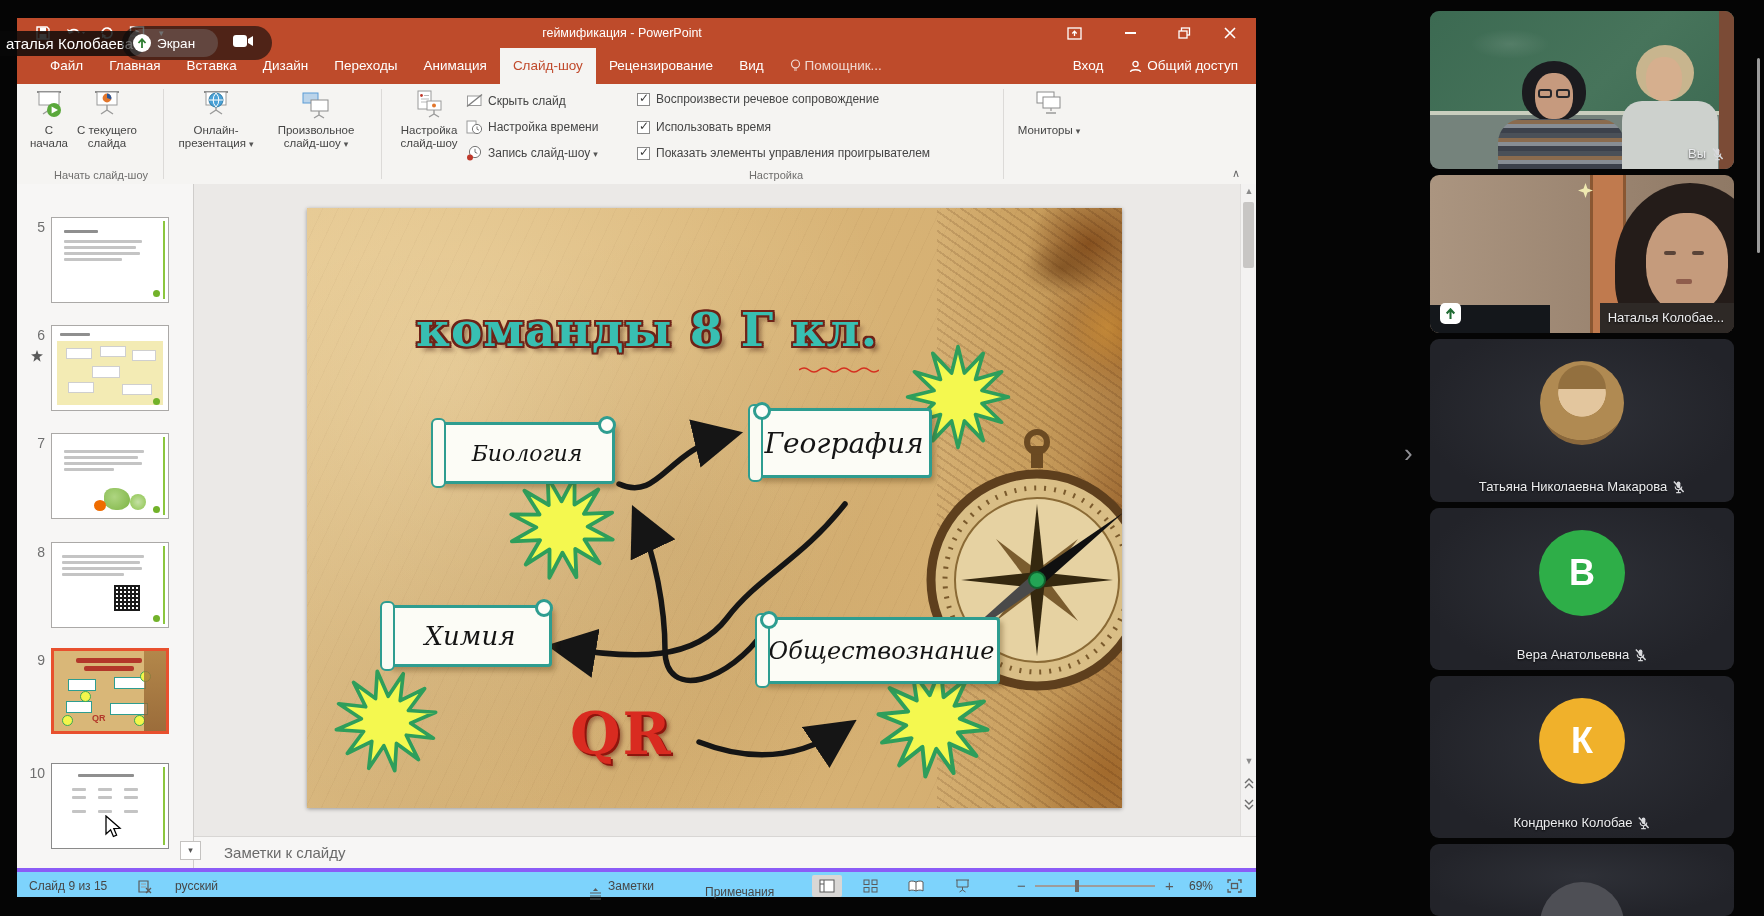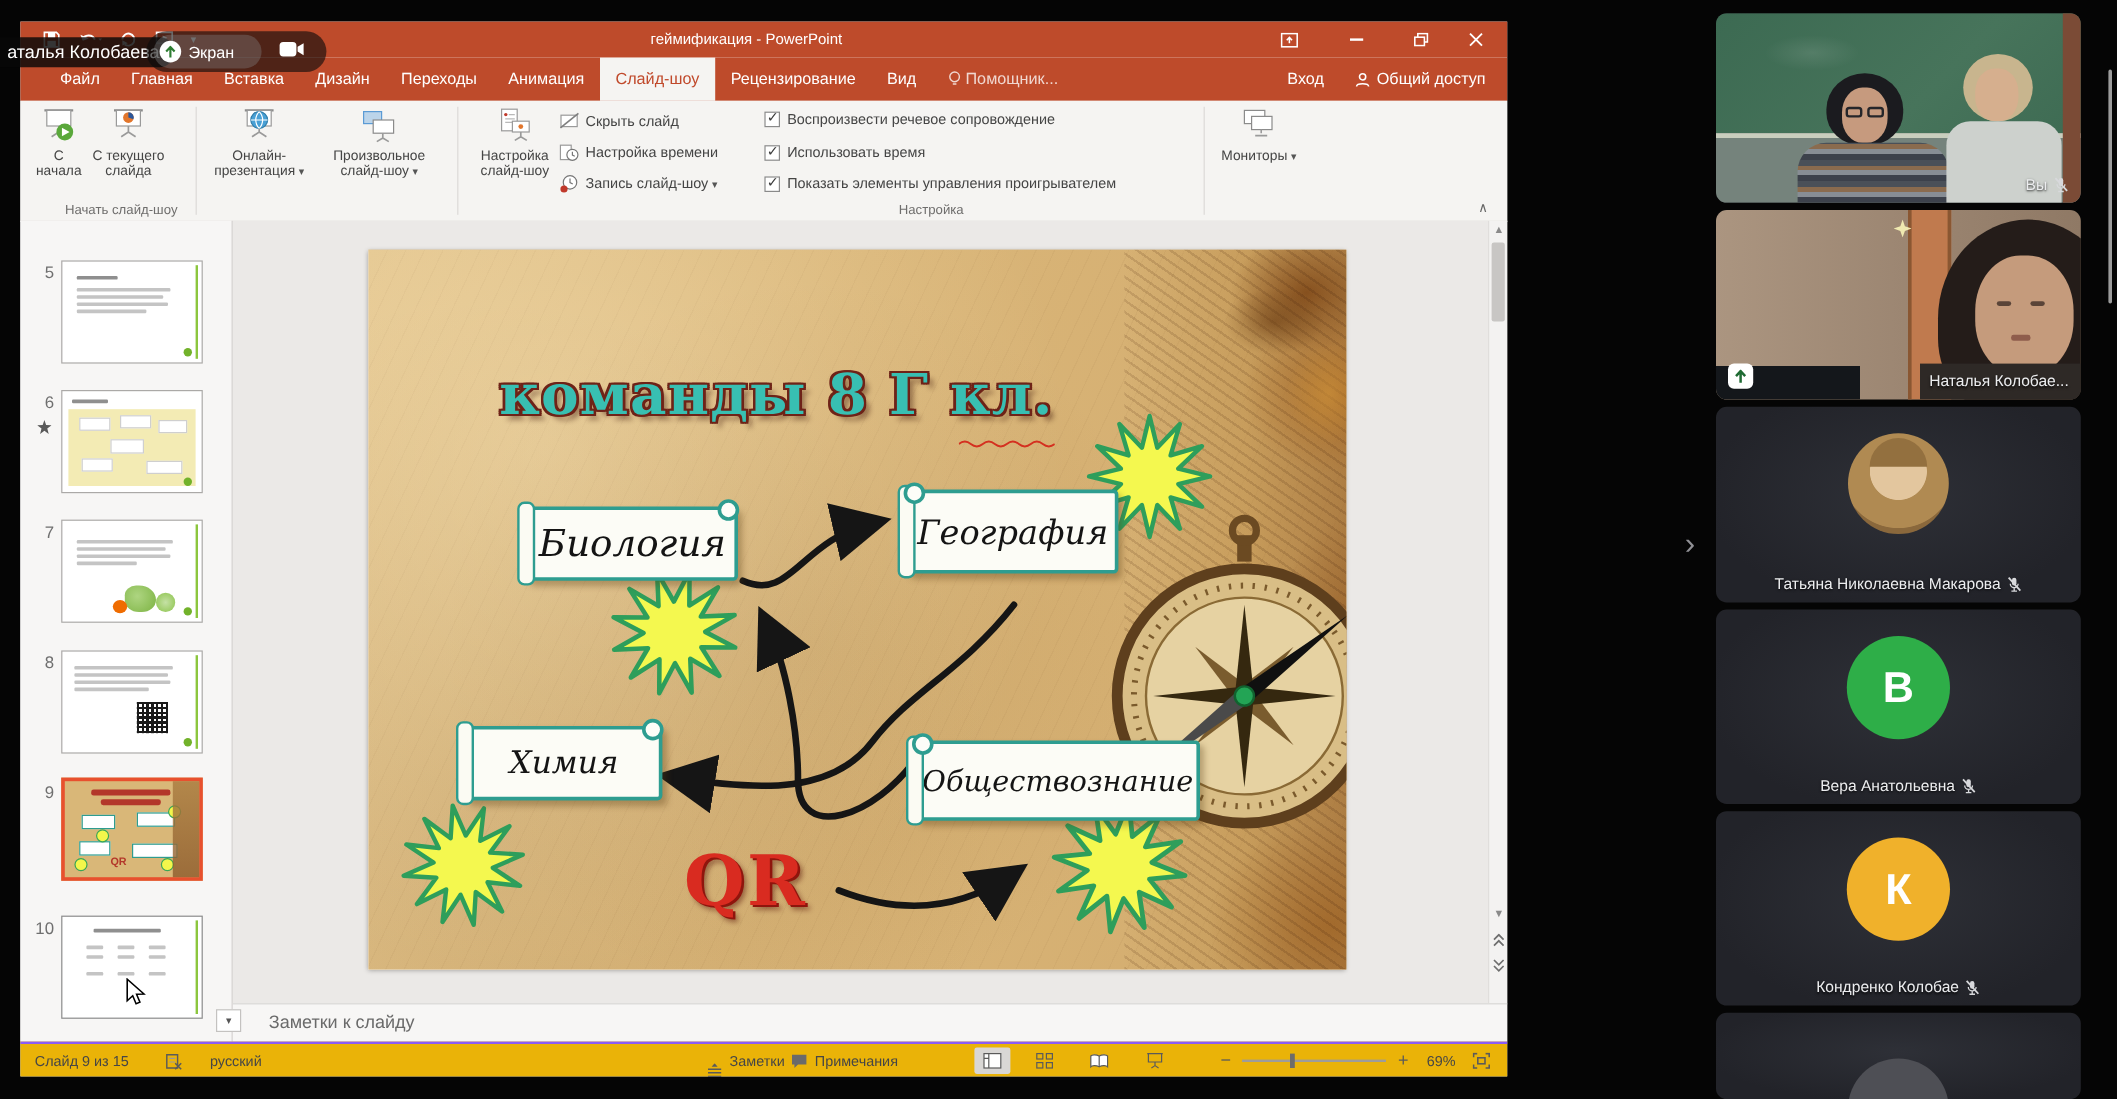--- a/index.html
+++ b/index.html
@@ -48,21 +48,21 @@
   
   .canvasarea{position:absolute;left:177px;top:166px;width:1046px;height:652px;background:#EBE9E7;}
   .vscroll{position:absolute;left:1223px;top:166px;width:16px;height:652px;background:#F3F2F1;border-left:1px solid #E0DEDC;box-sizing:border-box;}
   .vthumb{position:absolute;left:2px;width:11px;background:#C8C6C4;border-radius:2px;}
   .sarrow{position:absolute;left:0;width:16px;text-align:center;color:#8A8A8A;font-size:9px;}
   .notesbar{position:absolute;left:177px;top:818px;width:1062px;height:32px;background:#F7F6F5;border-top:1px solid #D8D6D4;box-sizing:border-box;}
   .notesbar span{position:absolute;left:30px;top:7px;font-size:15px;color:#6A6A6A;}
   .splitbtn{position:absolute;left:-14px;top:4px;width:19px;height:17px;background:#fff;border:1px solid #C4C2C0;color:#555;font-size:9px;text-align:center;line-height:16px;}
 
   
-  .statusbar{position:absolute;left:0;top:850px;width:1239px;height:29px;background:#eab308;border-top:2px solid #8b5cf6;box-sizing:border-box;font-size:12px;color:#464646;}
+  .statusbar{position:absolute;left:0;top:850px;width:1239px;height:29px;background:#7dd3fc;border-top:4px solid #8b5cf6;box-sizing:border-box;font-size:12px;color:#464646;}
   .st{position:absolute;top:0;line-height:28px;white-space:nowrap;}
   .viewbtn{position:absolute;top:3px;width:30px;height:22px;display:flex;align-items:center;justify-content:center;border-radius:2px;}
   .viewbtn.active{background:#D9D7D5;}
   .ztrack{position:absolute;top:13px;height:2px;background:#9E9C9A;}
   .zhandle{position:absolute;top:8px;width:4px;height:12px;background:#6E6C6A;}
 
   
   .slide{position:absolute;left:113px;top:24px;width:815px;height:600px;overflow:hidden;
          background:linear-gradient(100deg,#E3C48C,#DAB679 45%,#D2AB6D);box-shadow:0 1px 4px rgba(0,0,0,.35);}
   .parch{position:absolute;inset:0;background:
@@ -449,21 +449,21 @@
               </marker>
             </defs>
           <g fill="none" stroke="#151515" stroke-width="5.5" stroke-linecap="round">
             <path d="M 312 276 C 352 294, 360 242, 420 228" marker-end="url(#ah)"></path>
             <path d="M 538 296 C 494 352, 452 368, 420 410 C 388 452, 330 452, 256 440" marker-end="url(#ah)"></path>
             <path d="M 458 422 C 422 474, 358 494, 358 442 C 358 400, 348 346, 332 312" marker-end="url(#ah)"></path>
             <path d="M 392 534 C 448 556, 496 548, 536 521" marker-end="url(#ah)"></path>
           </g>
         </svg>
 
-        <div class="scrollbox" style="left:132px;top:214px;width:176px;height:62px;font-size:31px;font-style:italic;">
+        <div class="scrollbox" style="left:132px;top:214px;width:176px;height:62px;font-size:22px;font-style:italic;">
           <span class="knob" style="right:-4px;top:-9px;"></span>
           <span>Биология</span>
         </div>
         <div class="scrollbox" style="left:449px;top:200px;width:176px;height:70px;font-size:28px;">
           <span class="knob" style="left:-6px;top:-9px;"></span>
           <span>География</span>
         </div>
         <div class="scrollbox" style="left:81px;top:397px;width:164px;height:62px;font-size:26px;">
           <span class="knob" style="right:-4px;top:-9px;"></span>
           <span>Химия</span>
@@ -508,21 +508,21 @@
         </svg>
       <span class="st" style="left:158px;">русский</span>
 
       <span class="st" style="left:572px;display:flex;gap:6px;align-items:flex-end;height:28px;">
         <svg width="13" height="12" viewBox="0 0 13 12">
             <path d="M6.5 0 L9 3 H4 Z" fill="#5A5A5A"></path>
             <path d="M1 5 h11 M1 8 h11 M1 11 h11" stroke="#5A5A5A" stroke-width="1.2"></path>
           </svg>
         <span>Заметки</span>
       </span>
-      <span class="st" style="left:642px;display:flex;gap:6px;align-items:center;height:28px;">
+      <span class="st" style="left:688px;display:flex;gap:6px;align-items:center;height:28px;flex-direction:column;">
         <svg width="14" height="13" viewBox="0 0 14 13">
             <path d="M1 1 h12 v8 h-7 l-3 3 v-3 h-2 z" fill="#6A6A6A"></path>
           </svg>
         <span>Примечания</span>
       </span>
 
       <span class="viewbtn active" style="left:795px;" able="true">
         <svg width="16" height="14" viewBox="0 0 16 14">
             <rect x="1" y="1" width="14" height="12" fill="#fff" stroke="#5A5A5A"></rect>
             <path d="M5 1 v12 M1 5 h4" stroke="#5A5A5A"></path>

